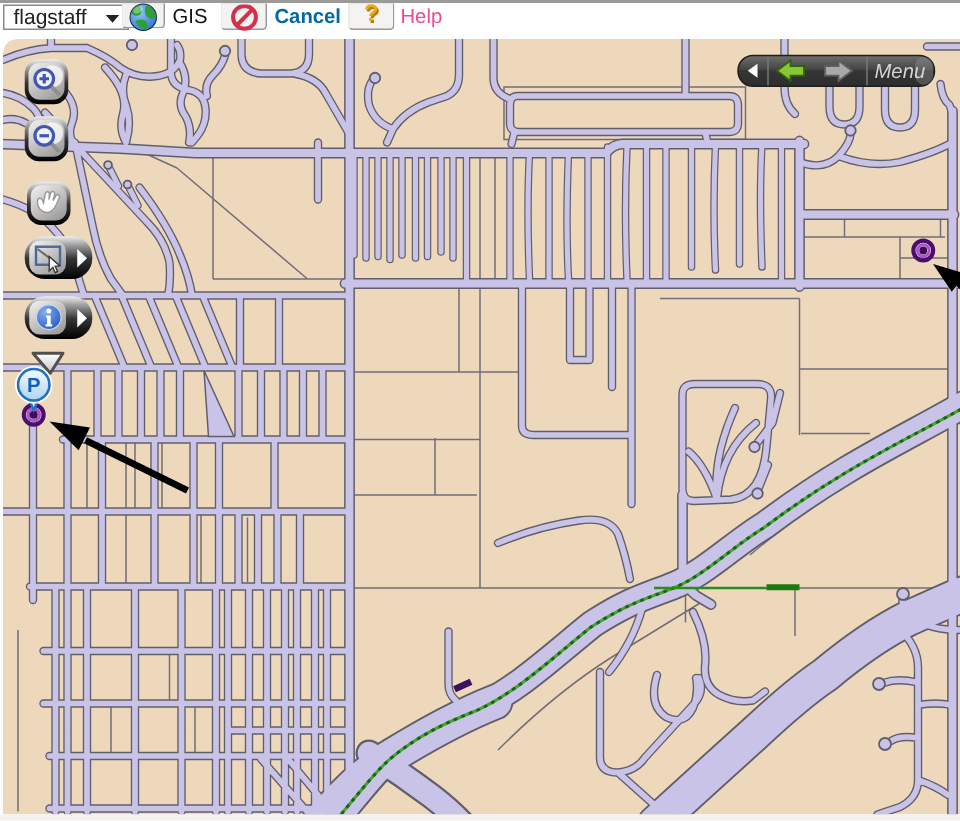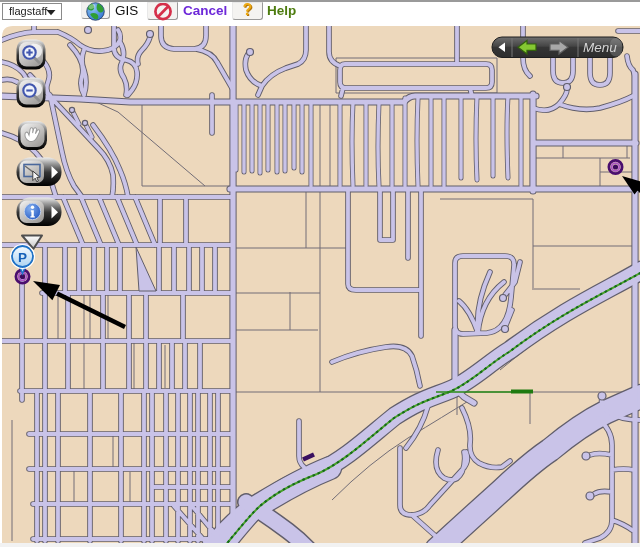--- a/index.html
+++ b/index.html
@@ -271,21 +271,21 @@
 <path d="M518,47.2 L527,40.4 V44 H536 V50.4 H527 V54 Z" fill="#85c832" stroke="#33610d" stroke-width="1.2"></path>
 <path d="M568,47.2 L559,40.4 V44 H550 V50.4 H559 V54 Z" fill="#a8a8a8" stroke="#5e5e5e" stroke-width="1.2"></path>
 <text x="583" y="52" font-size="13.5" font-style="italic" fill="#d4d4d4">Menu</text>
 </g>
 </svg>
 
 <div style="position:absolute;left:0;top:543px;width:640px;height:4px;background:#f2f2f2;"></div>
 
 <div style="position:absolute;left:0;top:0;width:640px;height:26px;background:#ffffff;border-top:2px solid #9a9a9a;box-sizing:border-box;">
 
-<div style="position:absolute;left:2px;top:1px;width:60px;height:17px;background:#fff;border:1px solid #8a8a8a;box-sizing:border-box;font-size:11px;color:#222;line-height:15px;padding-left:6px;">flagstaff
+<div style="position:absolute;left:2px;top:1px;width:84px;height:17px;background:#fff;border:1px solid #8a8a8a;box-sizing:border-box;font-size:14px;color:#222;line-height:15px;padding-left:6px;">flagstaff
 <svg width="10" height="7" style="position:absolute;right:5px;top:5px">
         <path d="M0.5,1 H9.5 L5,6.2 Z" fill="#222"></path>
       </svg>
 </div>
 
 <div style="position:absolute;left:81px;top:0px;width:29px;height:17px;background:#f2f1ef;border:1px solid #999;border-top-color:#e8e8e8;border-left-color:#e8e8e8;box-sizing:border-box;border-radius:0 0 3px 3px;">
 <svg width="20" height="19" style="position:absolute;left:4px;top:-1px">
 <circle cx="9.5" cy="9.5" r="8.8" fill="url(#gGlobe)" stroke="#0e2a52" stroke-width="0.7"></circle>
 <path d="M5.5,1.6 Q2.6,3.4 1.6,6.8 Q3.2,9 6,8.4 Q8.6,7.6 8.2,4.6 Q7.6,2 5.5,1.6 Z" fill="#2f9e33"></path>
 <path d="M12,1.5 Q16.4,3.2 17.6,7.6 Q17.2,11 14,10.4 Q10.8,9.4 10.6,5.6 Q10.6,2.6 12,1.5 Z" fill="#2f9e33"></path>
@@ -296,20 +296,20 @@
 
 <div style="position:absolute;left:115px;top:1px;font-size:13.5px;font-weight:normal;color:#111;">GIS</div>
 
 <div style="position:absolute;left:147px;top:0px;width:31px;height:18px;background:#f4f3f1;border:1px solid #999;border-top-color:#e8e8e8;border-left-color:#e8e8e8;box-sizing:border-box;border-radius:0 0 3px 3px;">
 <svg width="20" height="18" style="position:absolute;left:5px;top:0px">
 <circle cx="10" cy="8.5" r="7.6" fill="none" stroke="#d5304a" stroke-width="2.7"></circle>
 <line x1="4.8" y1="14" x2="15.3" y2="3.2" stroke="#d5304a" stroke-width="2.7"></line>
 </svg>
 </div>
 
-<div style="position:absolute;left:183px;top:1px;font-size:13.5px;font-weight:bold;color:#6d28d9;">Cancel</div>
+<div style="position:absolute;left:183px;top:1px;font-size:13.5px;font-weight:bold;color:#0369a1;">Cancel</div>
 
 <div style="position:absolute;left:232px;top:0px;width:31px;height:18px;background:#f4f3f1;border:1px solid #999;border-top-color:#e8e8e8;border-left-color:#e8e8e8;box-sizing:border-box;border-radius:0 0 3px 3px;">
 <div style="position:absolute;left:0;top:-2px;width:29px;text-align:center;font-size:16px;font-weight:bold;color:#eda912;text-shadow:1px 1px 0 #b57708;">?</div>
 </div>
 
-<div style="position:absolute;left:267px;top:1px;font-size:13.5px;font-weight:bold;color:#4d7c0f;">Help</div>
+<div style="position:absolute;left:267px;top:1px;font-size:13.5px;font-weight:normal;color:#ec4899;">Help</div>
 </div>
 
 </body></html>

